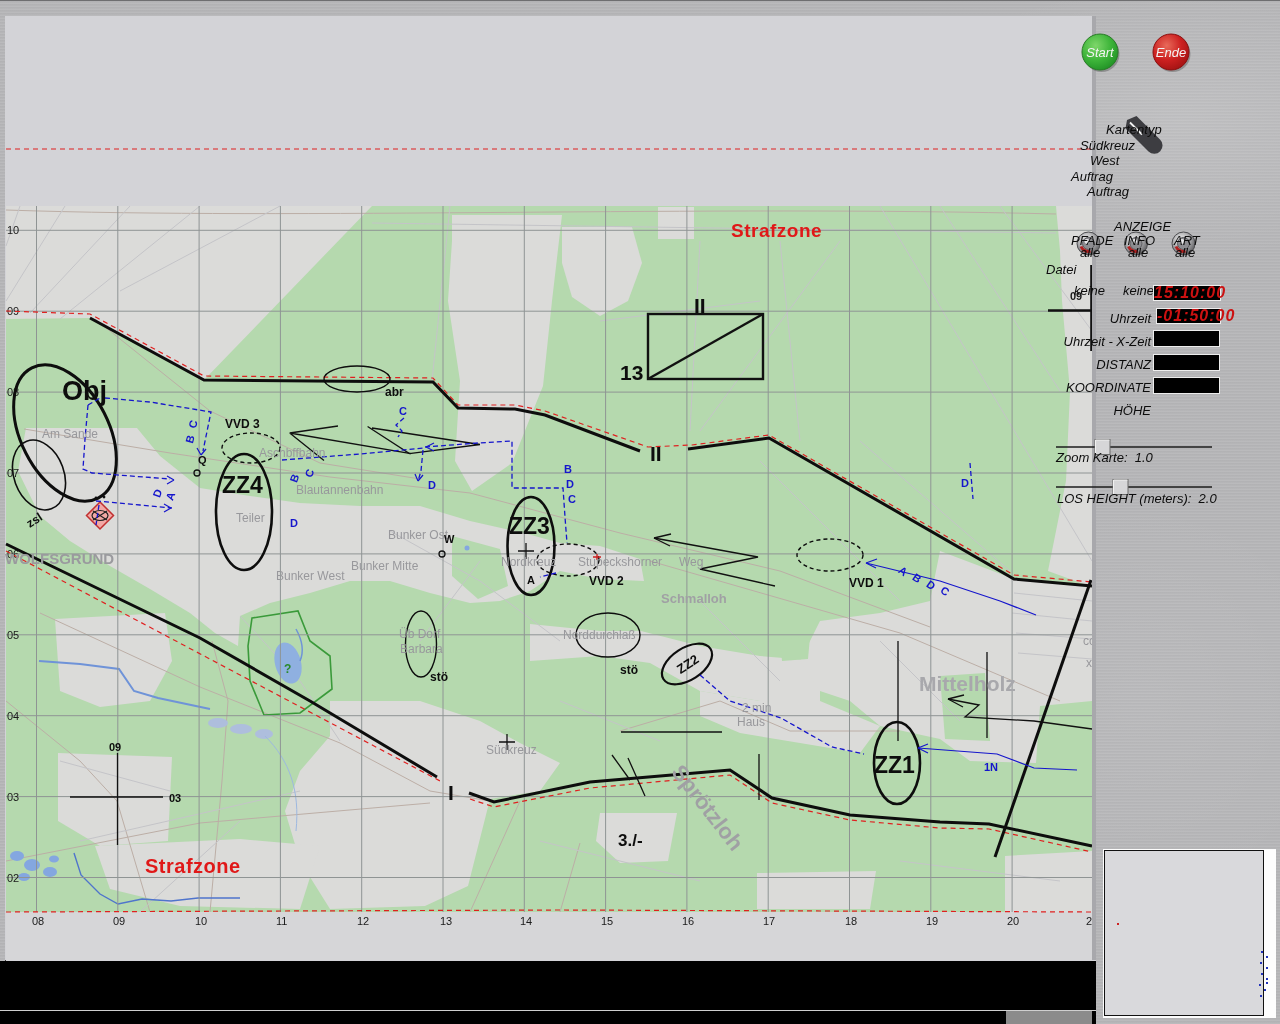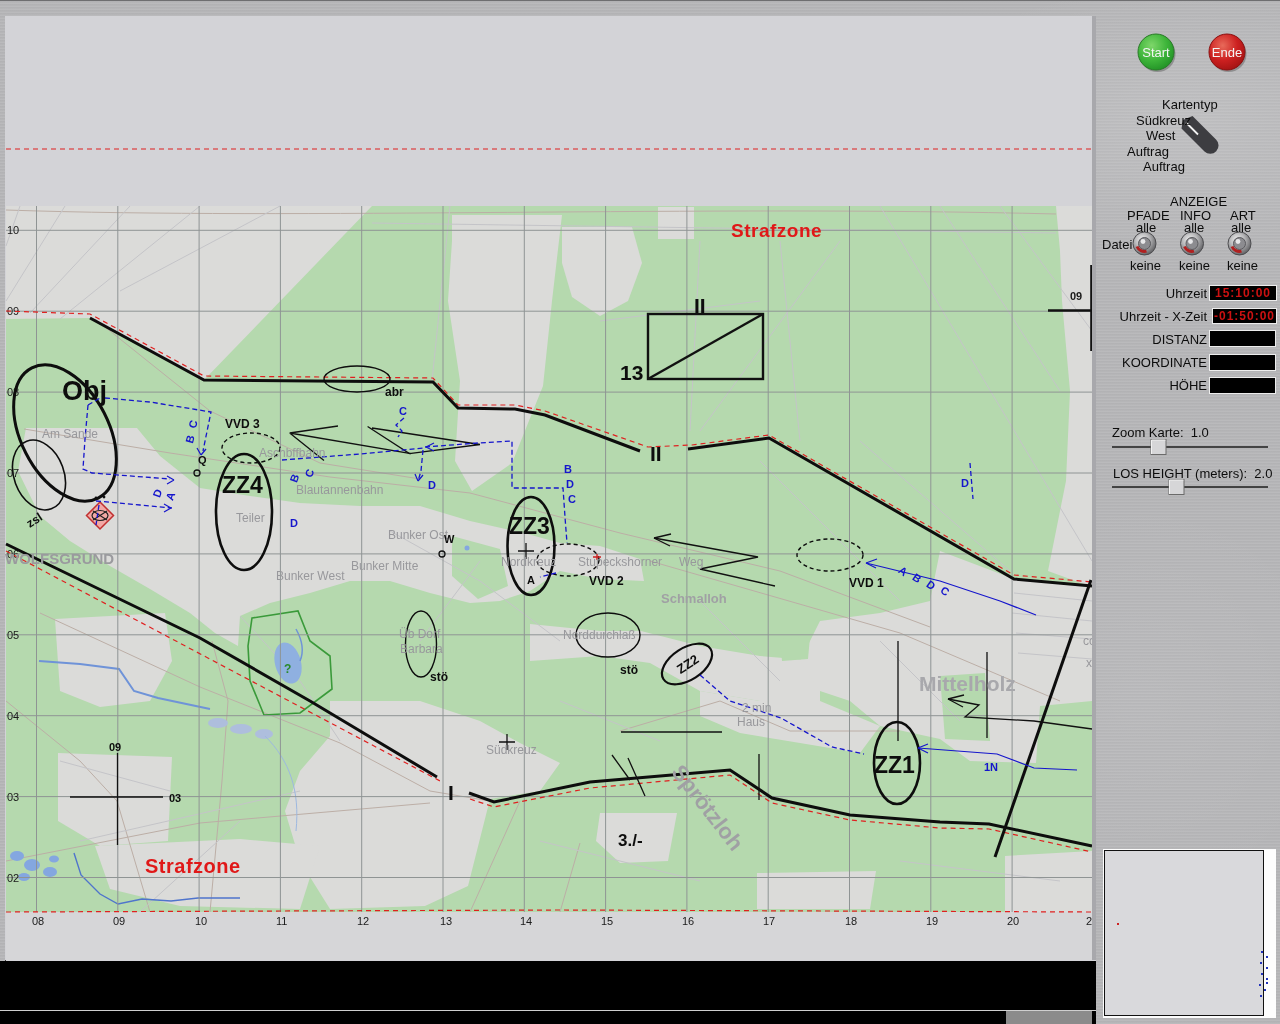--- a/index.html
+++ b/index.html
@@ -14,23 +14,23 @@
 #menubar{position:absolute;left:0;top:1px;width:1280px;height:14px;font-size:12px;font-weight:bold;color:#101010;}
 #menubar span{position:absolute;top:1px;}
 .mgray{color:#8a8a8a;}
 #mapframe{position:absolute;left:5px;top:15px;width:1091px;height:945px;
   border-left:1px solid #3c3c3c;border-top:1px solid #3c3c3c;box-sizing:border-box;background:#d4d4d8;}
 #blackbar{position:absolute;left:0px;top:960px;width:1096px;height:49px;background:#000;}
 #bottomrow{position:absolute;left:0px;top:1009px;width:1096px;height:15px;background:#000;border-top:1px solid #cfcfcf;box-sizing:border-box;}
 #bottomthumb{position:absolute;left:1006px;top:1010px;width:86px;height:14px;background:#8b8b8b;border-bottom:1px solid #4a4a4a;box-sizing:border-box;}
 #minimap{position:absolute;left:1103px;top:848px;width:173px;height:169px;background:#fdfdfd;}
 #minimapinner{position:absolute;left:1px;top:1px;width:158px;height:164px;background:#d9d9dc;border:1px solid #111;}
-.lbl{position:absolute;font-size:13px;color:#0c0c0c;white-space:nowrap;}
+.lbl{position:absolute;font-size:13px;color:#0c0c0c;white-space:nowrap;margin-top:25px;}
 .rl{right:73px;text-align:right;font-size:13px;}
-.lcd{position:absolute;background:#000;border:1px solid #ededed;color:#cc1111;font-size:12px;font-weight:bold;text-align:center;letter-spacing:1px;}
+.lcd{position:absolute;background:#000;border:1px solid #ededed;color:#cc1111;font-size:16px;font-weight:bold;text-align:center;letter-spacing:1px;}
 </style>
 </head>
 <body>
 <div id="root">
   <div id="mapframe"></div>
   <svg id="map" xmlns="http://www.w3.org/2000/svg" width="1091" height="944" viewBox="5 15 1091 944" style="position:absolute;left:5px;top:15px;" font-family="Liberation Sans">
     <rect x="5" y="15" width="1091" height="944" fill="#d3d3d7"></rect>
 
     <rect x="6" y="205" width="1086" height="706" fill="#b5d9ae"></rect>
     <rect x="6" y="911" width="1086" height="48" fill="#d6d6d8"></rect>
@@ -292,21 +292,21 @@
     </g>
 
     <text x="731" y="236" font-size="19" font-weight="bold" fill="#e01818" letter-spacing="0.5">Strafzone</text>
     <text x="145" y="872" font-size="20" font-weight="bold" fill="#e01818" letter-spacing="0.5">Strafzone</text>
 
     <rect x="1092" y="15" width="4" height="944" fill="#a8a8ac"></rect>
   </svg>
   <div id="blackbar"></div>
   <div id="bottomrow"></div>
   <div id="bottomthumb"></div>
-  <div id="panel" style="position:absolute;left:1096px;top:0;width:184px;height:752px;">
+  <div id="panel" style="position:absolute;left:1040px;top:0;width:184px;height:752px;font-style:italic;">
 
     <svg width="184" height="1024" style="position:absolute;left:0;top:0;" xmlns="http://www.w3.org/2000/svg">
       <defs>
         <radialGradient id="gbtn" cx="38%" cy="32%" r="75%">
           <stop offset="0%" stop-color="#7ed66a"></stop>
             <stop offset="55%" stop-color="#3eb53a"></stop>
             <stop offset="100%" stop-color="#1f8f24"></stop>
         </radialGradient>
         <radialGradient id="rbtn" cx="38%" cy="32%" r="75%">
           <stop offset="0%" stop-color="#e86a5a"></stop>

